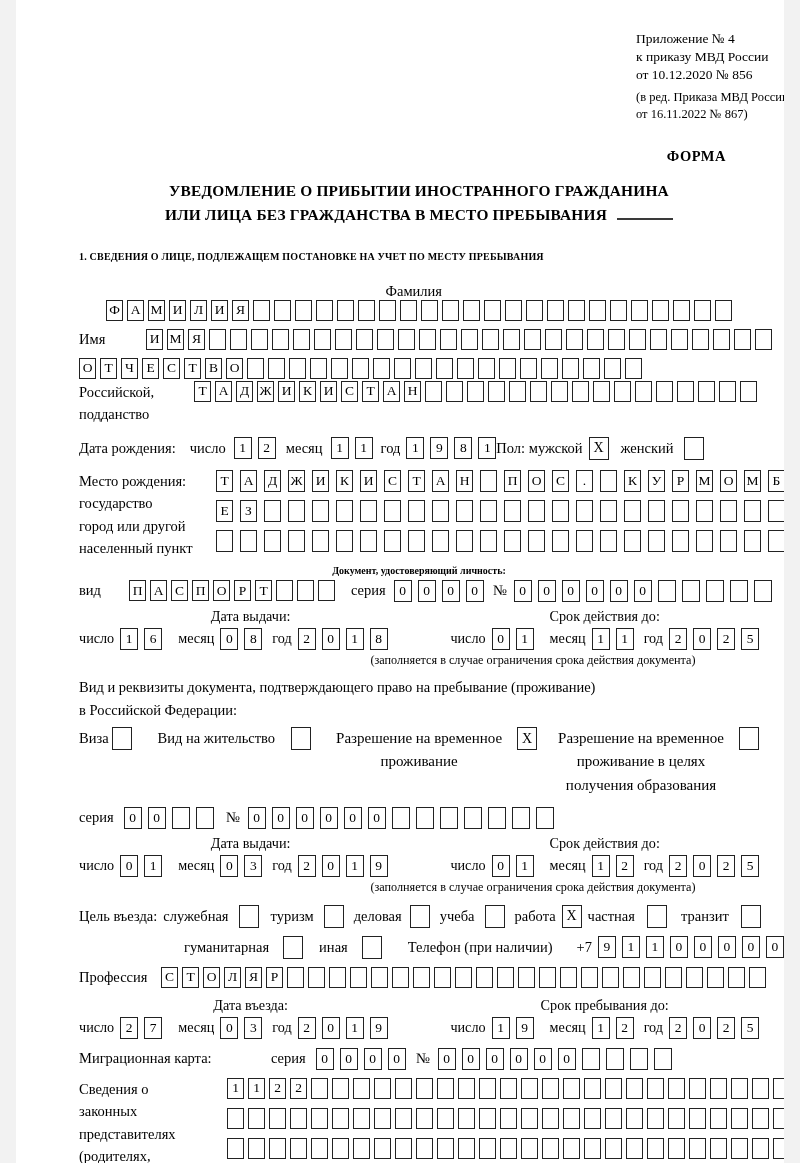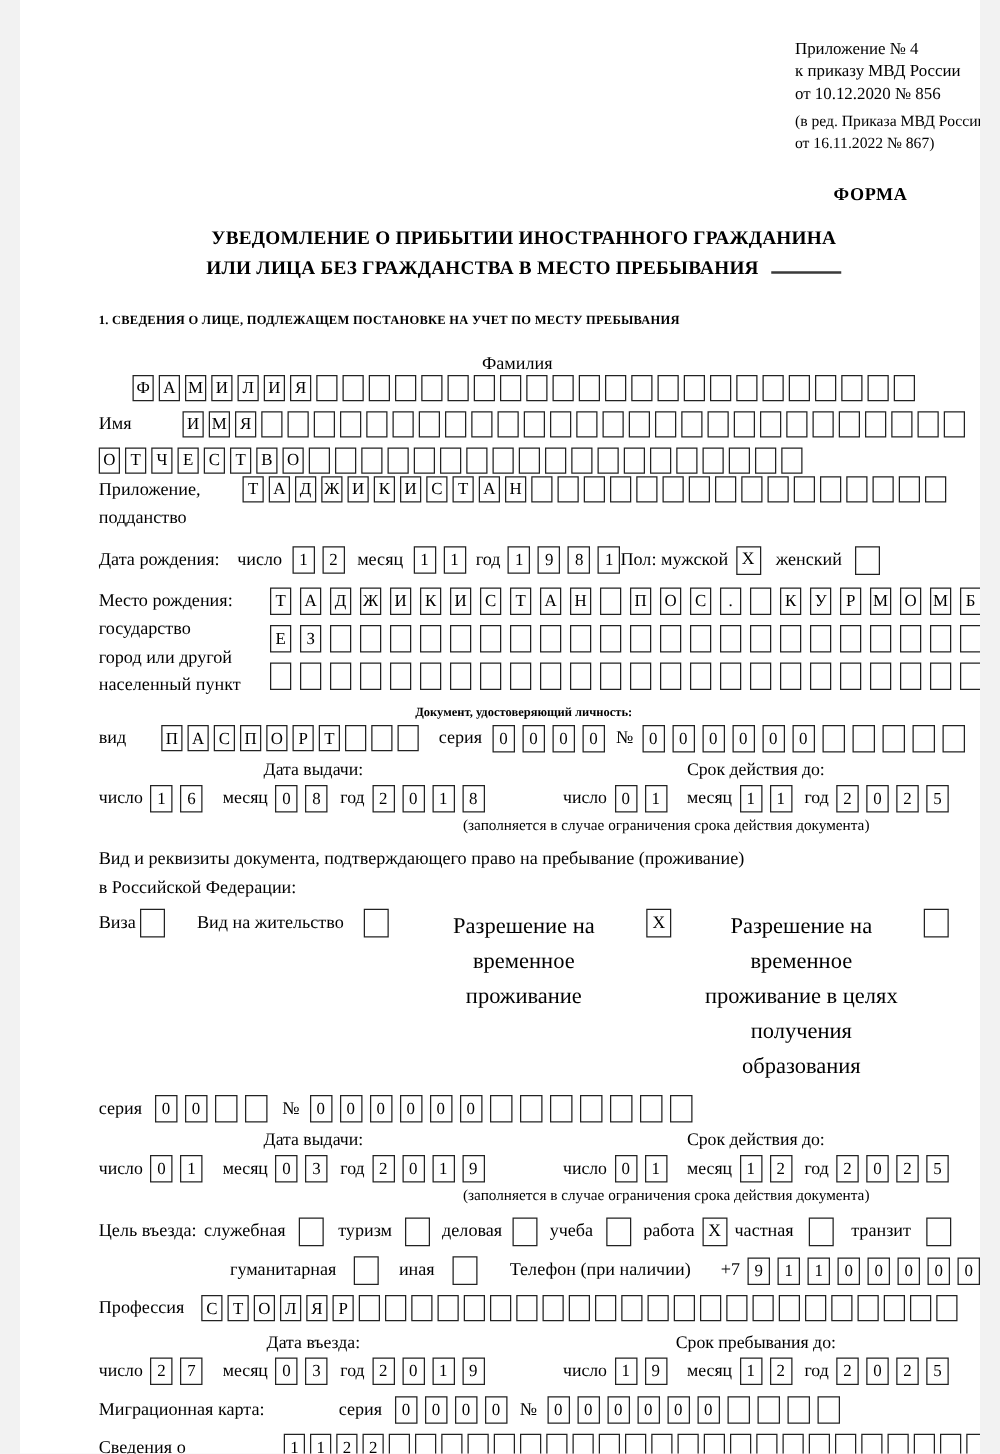--- a/index.html
+++ b/index.html
@@ -34,21 +34,21 @@
     font-size:14px;flex:0 0 auto;background:#fff;
   }
   .doc-heading{text-align:center;font-weight:bold;font-size:10px;margin-top:5px;}
   .daterow{display:flex;margin-top:4px;}
   .dgroup{display:flex;flex-direction:column;}
   .dgroup .dhead{text-align:center;font-size:14.2px;margin-bottom:3px;}
   .ditems{display:flex;align-items:center;}
   .ditems .dl{font-size:14.2px;margin-right:6px;}
   .small-note{font-size:12.2px;text-align:center;margin-left:auto;width:452px;margin-top:3px;}
   .intro{font-size:14.5px;margin-top:9px;line-height:1.5;}
-  .optlabel{font-size:18px;text-align:center;line-height:1.55;}
+  .optlabel{font-size:15px;text-align:center;line-height:1.55;}
 </style>
 </head>
 <body>
 
 <div class="page">
 
   <div class="appendix">
     <div>Приложение № 4</div>
     <div>к приказу МВД России</div>
     <div>от 10.12.2020 № 856</div>
@@ -165,21 +165,21 @@
         <span class="cell"></span>
         <span class="cell"></span>
         <span class="cell"></span>
         <span class="cell"></span>
         <span class="cell"></span>
       </div>
   </div>
 
   <div class="frow top" style="margin-top:2px;">
     <div style="width:115px;flex:0 0 auto;">
-      <div class="lbl2">Приложение,</div>
+      <div class="lbl2">Российской,</div>
       <div class="lbl2">подданство</div>
     </div>
     <div class="cells">
         <span class="cell">Т</span>
         <span class="cell">А</span>
         <span class="cell">Д</span>
         <span class="cell">Ж</span>
         <span class="cell">И</span>
         <span class="cell">К</span>
         <span class="cell">И</span>

